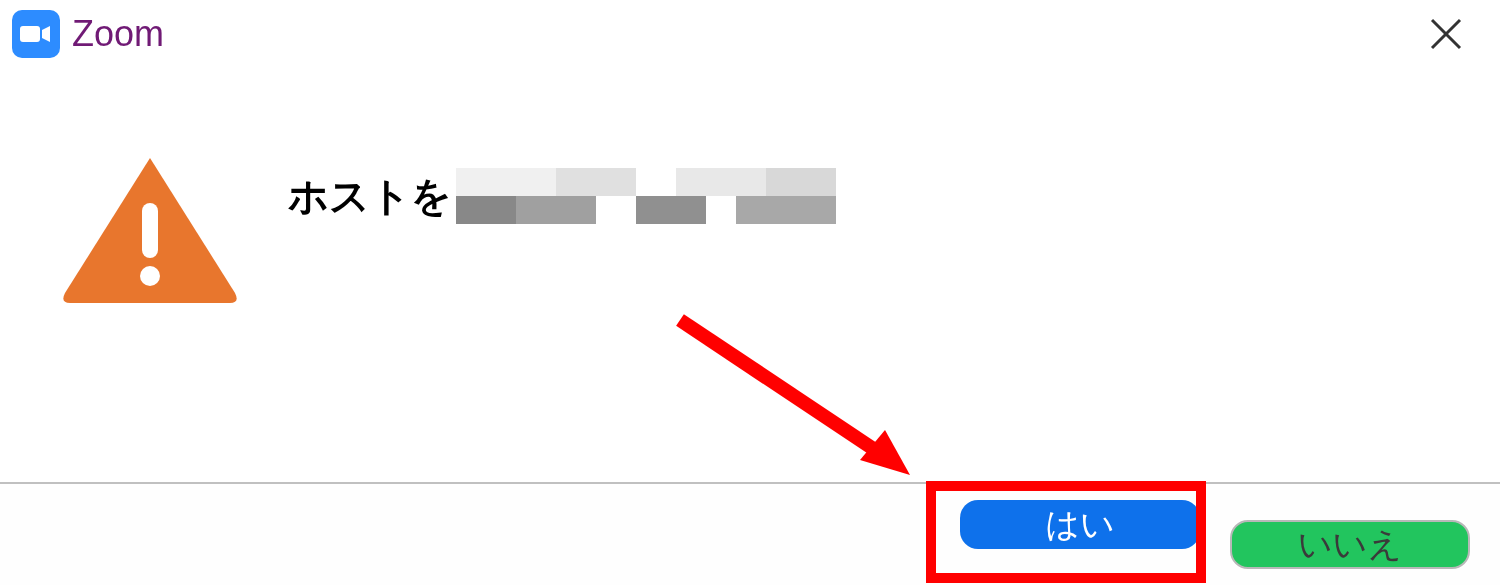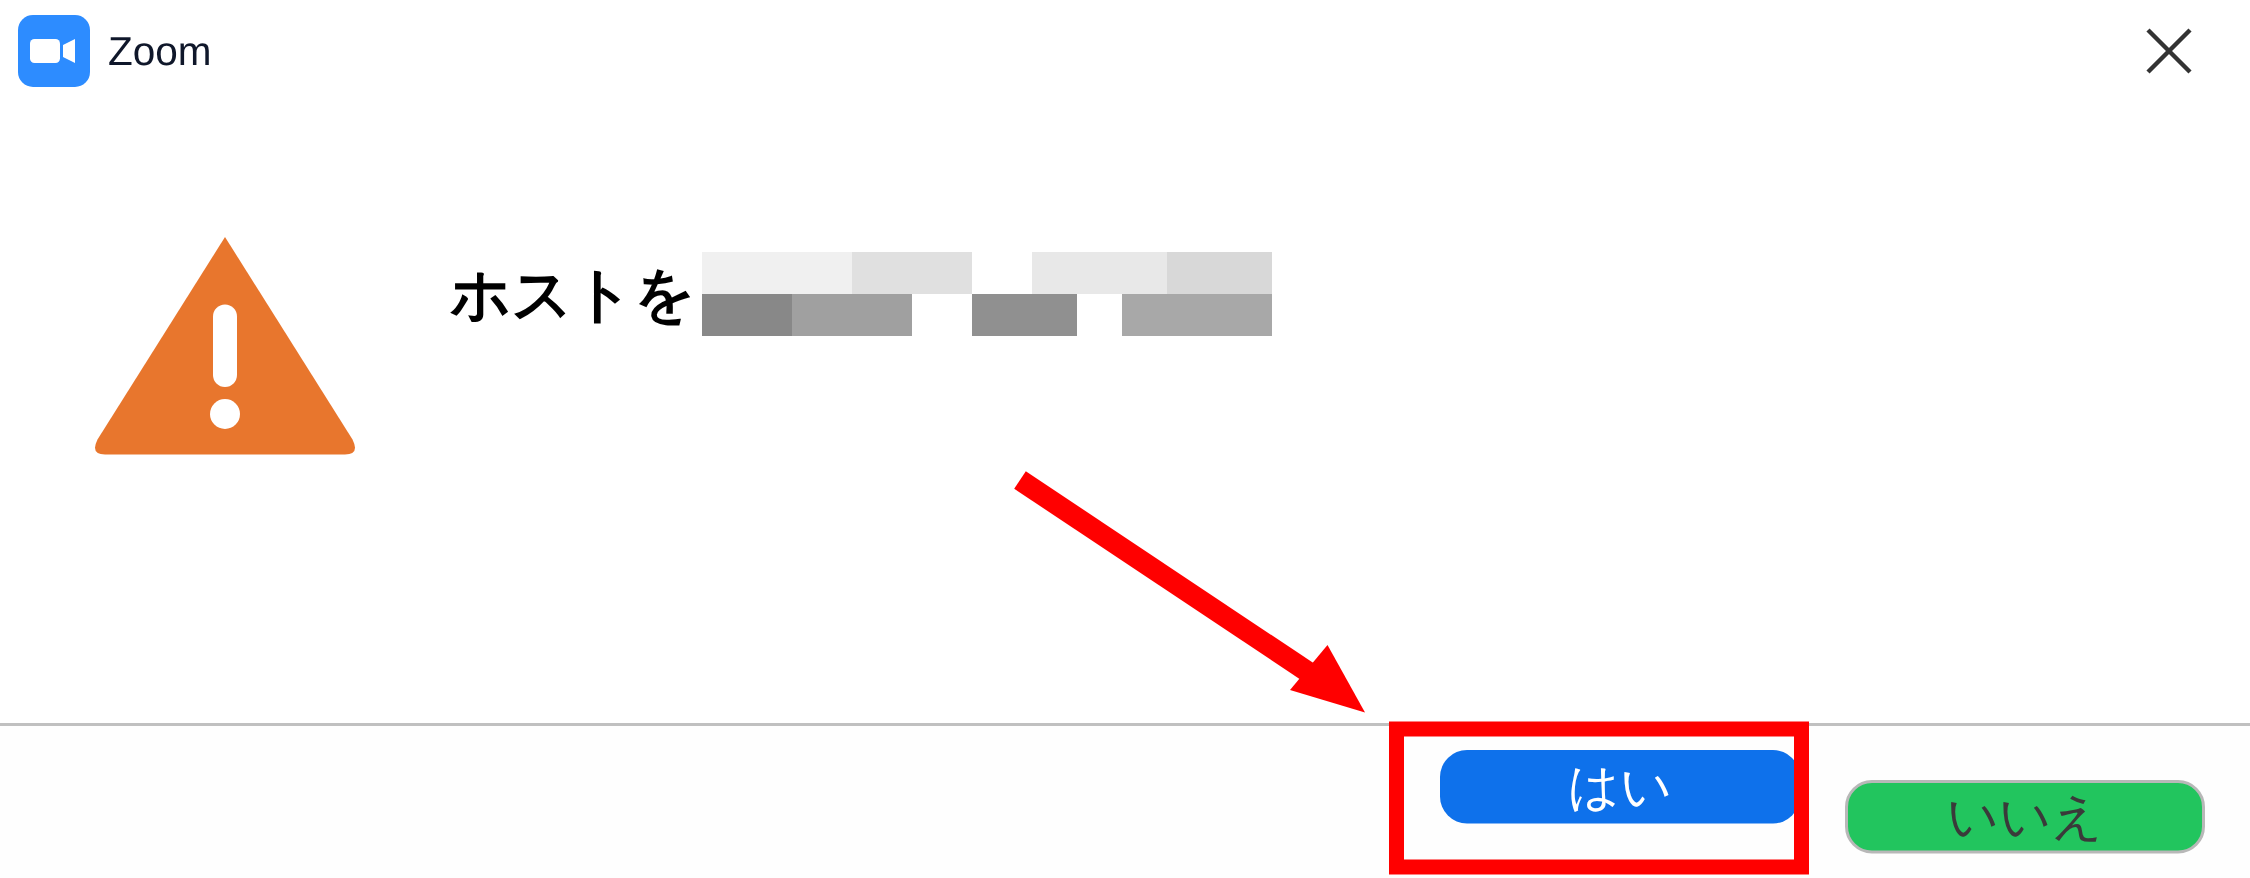--- a/index.html
+++ b/index.html
@@ -29,42 +29,42 @@
       height: 48px;
       background: #2d8cff;
       border-radius: 10px;
       display: flex;
       align-items: center;
       justify-content: center;
       margin-right: 12px;
     }
     
     .app-title {
-      font-size: 27px;
-      color: #0f172a;
+      font-size: 36px;
+      color: #701a75;
       font-weight: 400;
     }
     
     .close-button {
       position: absolute;
       right: 30px;
       top: 10px;
       width: 48px;
       height: 48px;
       display: flex;
       align-items: center;
       justify-content: center;
       cursor: pointer;
     }
     
     .content-area {
       display: flex;
       align-items: flex-start;
       padding: 80px 40px 40px 60px;
-      gap: 60px;
+      gap: 48px;
     }
     
     .warning-icon {
       flex-shrink: 0;
     }
     
     .message-container {
       display: flex;
       align-items: center;
       font-size: 40px;

